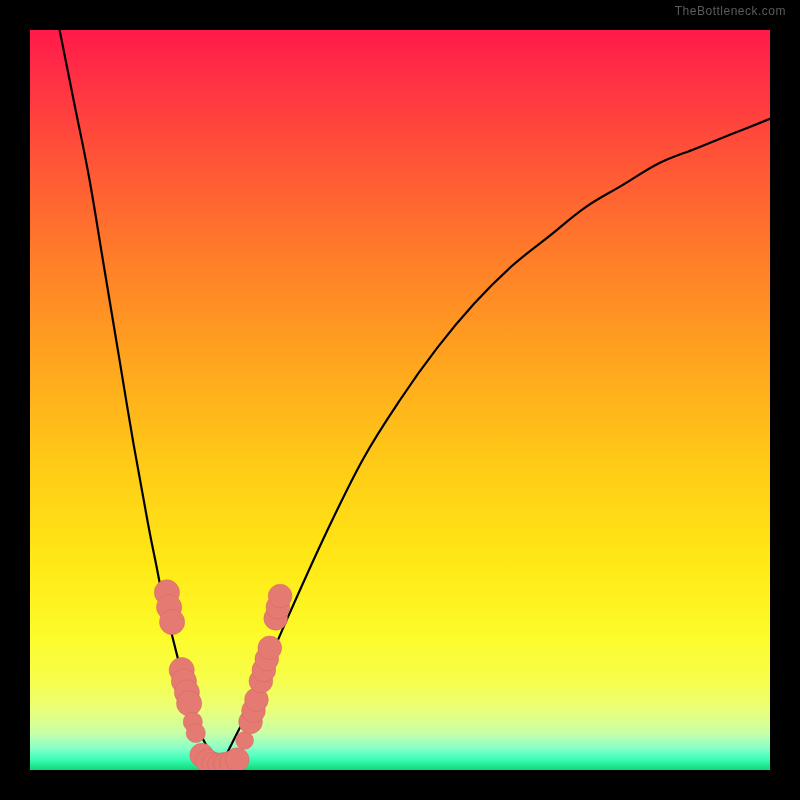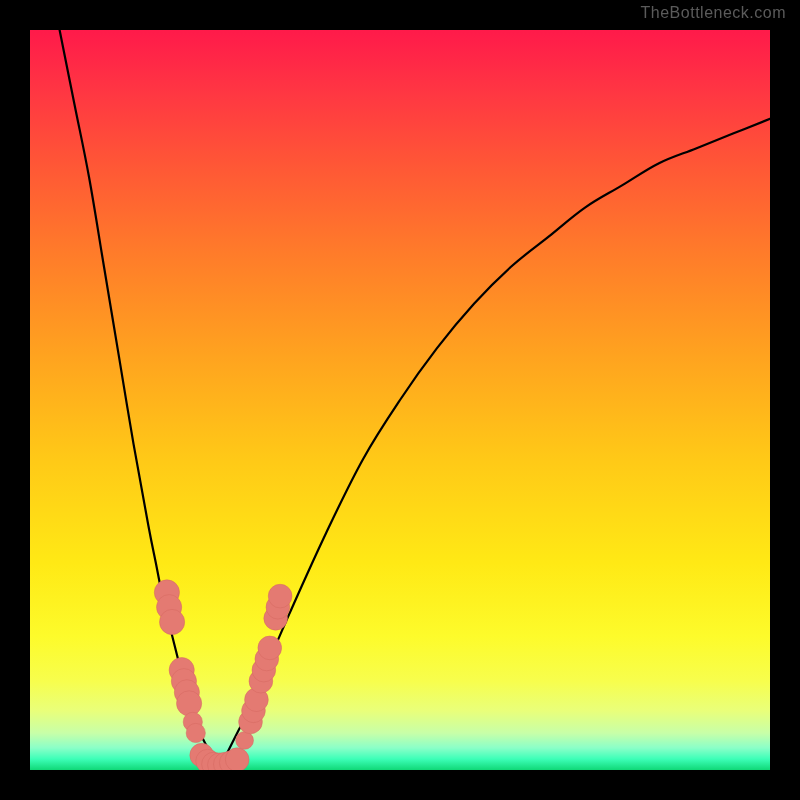--- a/index.html
+++ b/index.html
@@ -41,21 +41,21 @@
   }
   .svg-layer {
     position: absolute;
     inset: 0;
   }
   .watermark {
     position: absolute;
     top: 4px;
     right: 14px;
     color: #5b5b5b;
-    font-size: 16px;
+    font-size: 12px;
     font-weight: 500;
     letter-spacing: 0.5px;
   }
 </style>
 </head>
 <body>
 
 <div class="frame">
   <div class="watermark">TheBottleneck.com</div>
   <div class="plot">

